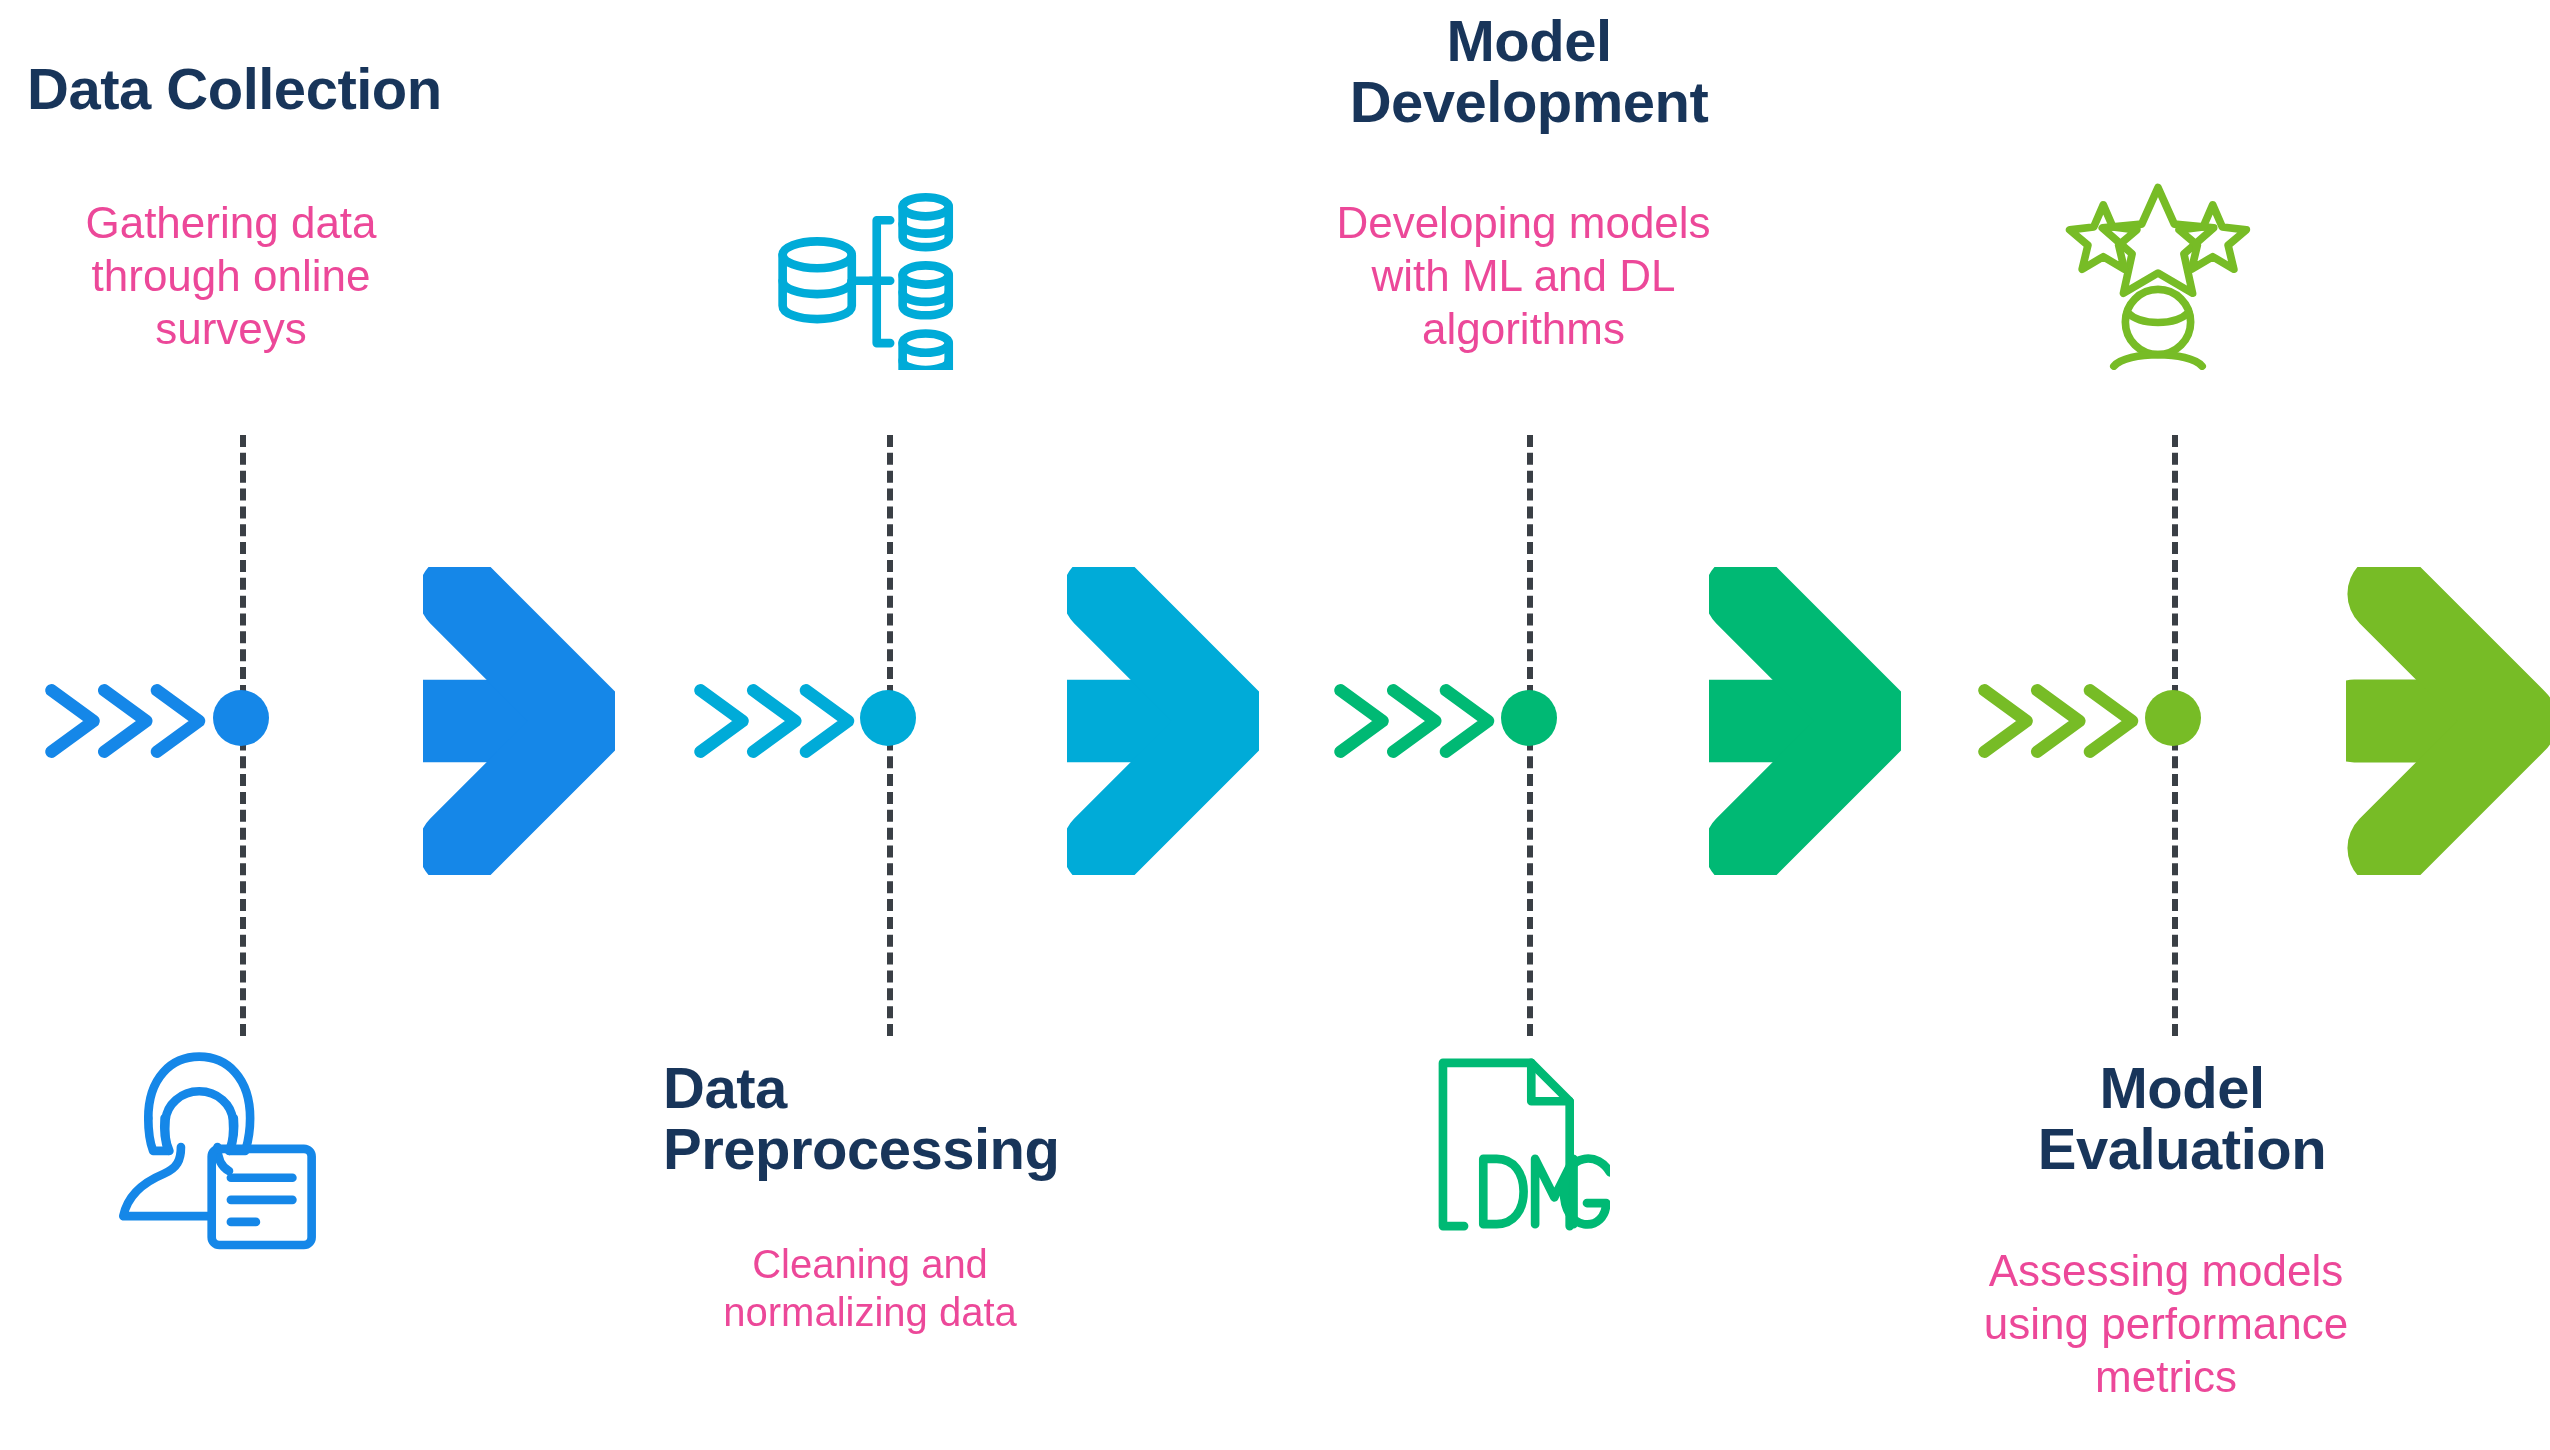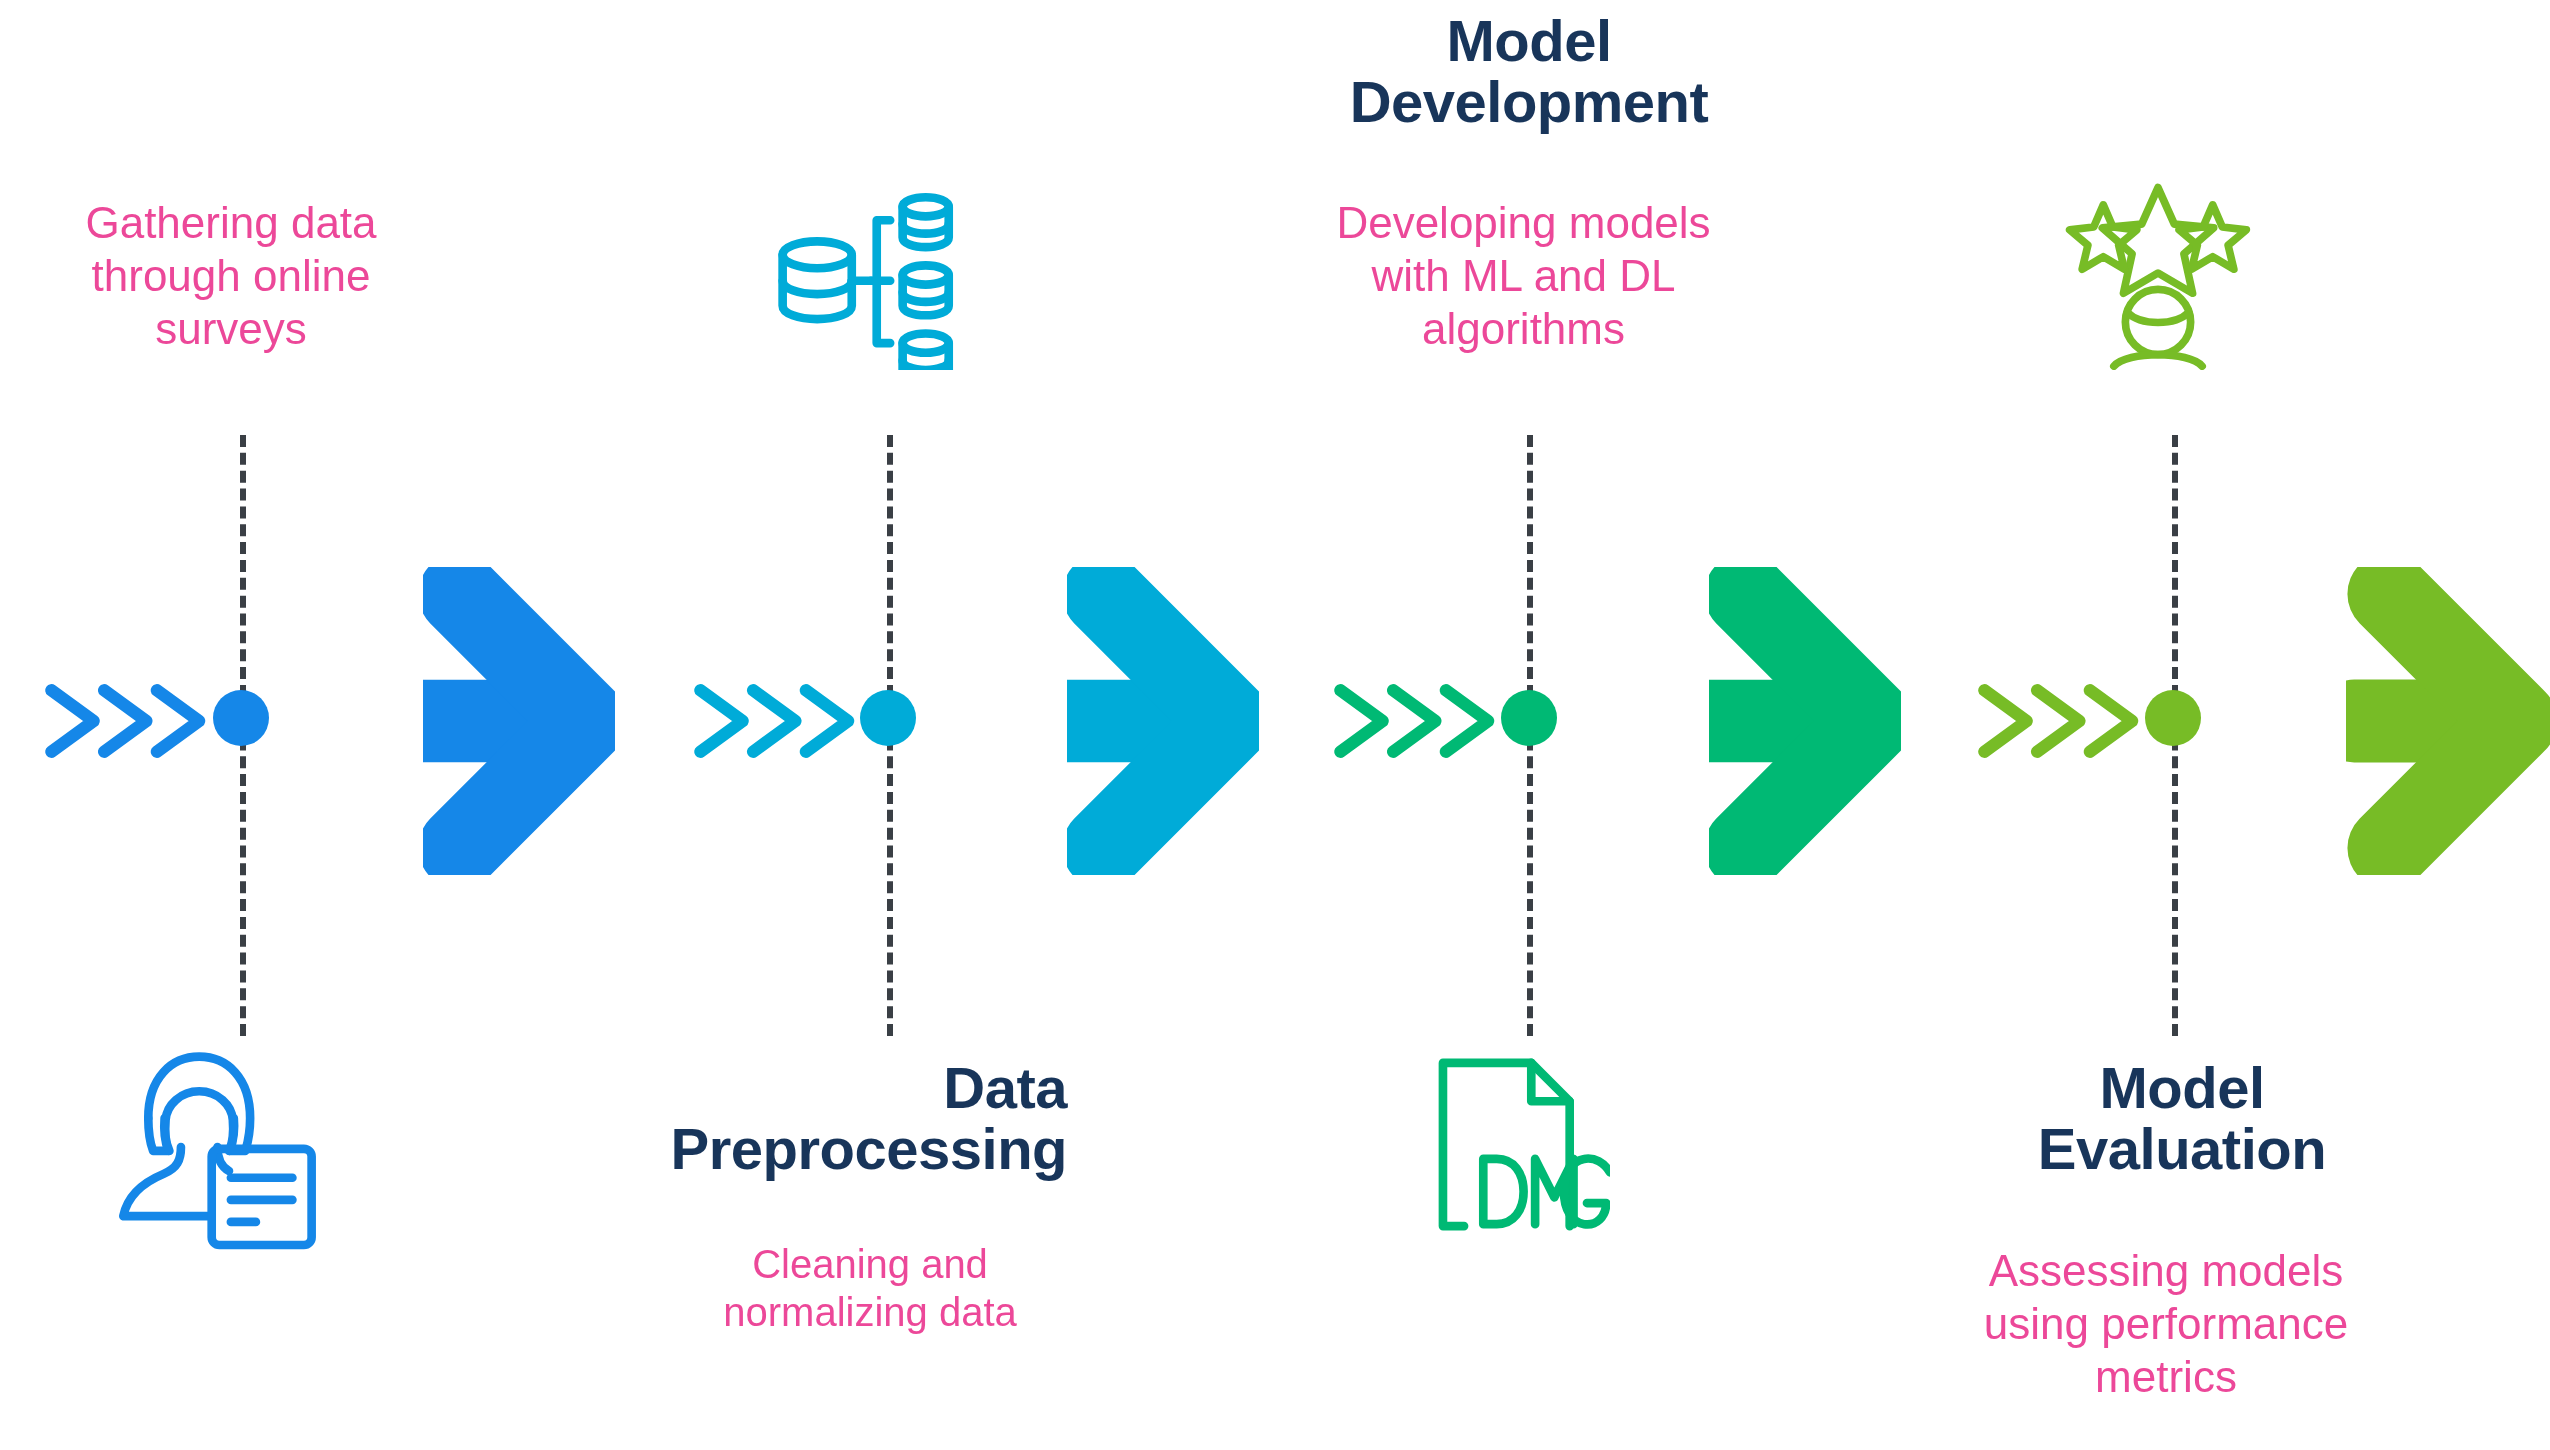--- a/index.html
+++ b/index.html
@@ -49,20 +49,21 @@
 
   
   .icon{position:absolute;}
   .icon svg{display:block;}
 </style>
 </head>
 <body>
 
 <div class="stage">
 
+  <div class="title" style="left:27px;top:58px;width:461px;font-size:58px;text-align:left;">Data Collection</div>
 
   <div class="desc" style="left:29px;top:197px;width:404px;font-size:44px;text-align:center;">Gathering data
 through online
 surveys</div>
 
   <div class="vline" style="left:240px;top:435px;height:601px;"></div>
 
   <div class="chevgroup" style="left:38px;top:673px;">
     <svg width="163" height="96" viewBox="0 0 170 100" fill="none">
       <g stroke="#1587E8" stroke-width="13" stroke-linecap="round" stroke-linejoin="round">
@@ -142,21 +143,21 @@
 
   <div class="dot" style="left:860px;top:690px;width:56px;height:56px;background:#00ABD8;"></div>
 
   <div class="bigarrow" style="left:1067px;top:567px;">
     <svg width="192" height="308" viewBox="0 0 200 320" fill="none">
       <path d="M2 160 H140" stroke="#00ABD8" stroke-width="86" stroke-linecap="round"></path>
       <polyline points="38,28 170,160 38,292" stroke="#00ABD8" stroke-width="86" stroke-linecap="round" stroke-linejoin="round" fill="none"></polyline>
     </svg>
   </div>
 
-  <div class="title" style="left:663px;top:1057px;width:404px;font-size:58px;text-align:right;">Data
+  <div class="title" style="left:663px;top:1057px;width:404px;font-size:58px;text-align:left;">Data
 Preprocessing</div>
 
   <div class="desc" style="left:673px;top:1240px;width:394px;font-size:40px;text-align:center;">Cleaning and
 normalizing data</div>
 
   <div class="title" style="left:1327px;top:9.6px;width:404px;font-size:58px;text-align:center;">Model
 Development</div>
 
   <div class="desc" style="left:1307px;top:197px;width:433px;font-size:44px;text-align:center;">Developing models
 with ML and DL

